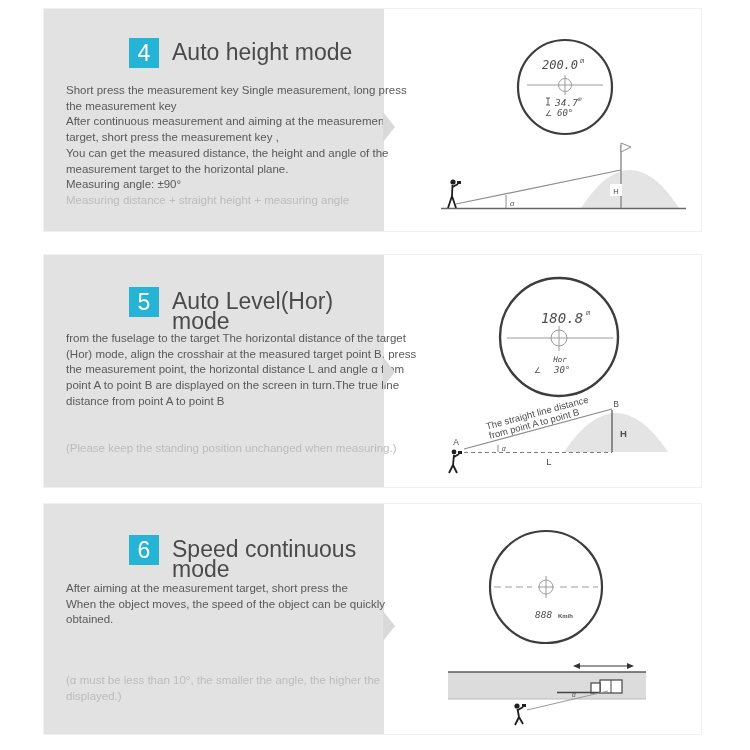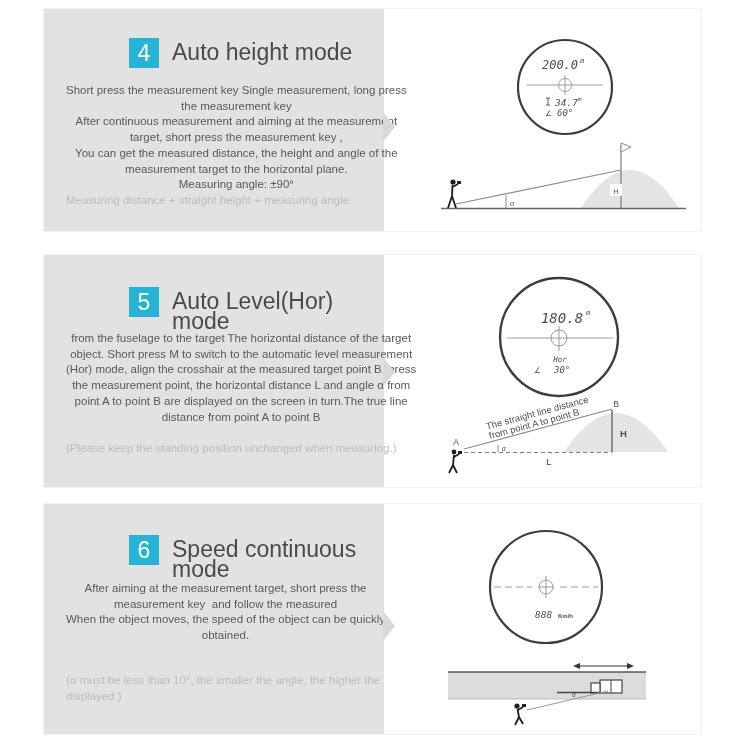--- a/index.html
+++ b/index.html
@@ -15,21 +15,21 @@
   .arrow { position:absolute; left:339px; width:0; height:0;
            border-top:15px solid transparent; border-bottom:15px solid transparent;
            border-left:12px solid #d9d9d9; }
 
   .heading { position:absolute; left:85px; display:flex; gap:13px; align-items:flex-start; }
   .badge { width:30px; height:30px; background:#25b4d6; color:#ffffff; font-size:23px;
            display:flex; align-items:center; justify-content:center; flex:0 0 30px; }
   .title { font-size:23px; color:#4a4a4a; line-height:20px; padding-top:4px; }
 
   .body-text, .note-text { position:absolute; left:22px; font-size:11.5px; line-height:15.7px; }
-  .body-text { color:#595959;text-align:center; }
+  .body-text { color:#595959; }
   .note-text { color:#bcbcbc; }
   .tline { white-space:pre; }
 
   .illu { position:absolute; left:340px; top:0; right:0; bottom:0; }
   .illu svg { display:block; }
 
   .seg  { font-family:"DejaVu Sans Mono",monospace; font-style:italic; fill:#4c4c4c; }
   .lbl  { font-family:"Liberation Sans",sans-serif; fill:#4f4f4f; }
 </style>
 </head>
@@ -99,21 +99,20 @@
 </section>
 
 <section class="card" id="card-2">
   <div class="panel">
     <div class="heading" style="top:32px">
       <div class="badge">5</div>
       <div class="title">Auto Level(Hor) mode</div>
     </div>
     <div class="body-text" style="top:76px">
         <div class="tline">from the fuselage to the target The horizontal distance of the target</div>
-        <div class="tline">object. Short press M to switch to the automatic level measurement</div>
         <div class="tline">(Hor) mode, align the crosshair at the measured target point B, press</div>
         <div class="tline">the measurement point, the horizontal distance L and angle α from</div>
         <div class="tline">point A to point B are displayed on the screen in turn.The true line</div>
         <div class="tline">distance from point A to point B</div>
       </div>
     <div class="note-text" style="top:186px">
         <div class="tline">(Please keep the standing position unchanged when measuring.)</div>
       </div>
   </div>
   <div class="arrow" style="top:102px"></div>
@@ -161,21 +160,20 @@
   <div class="panel">
     <div class="heading" style="top:31px">
       <div class="badge">6</div>
       <div class="title">
         <div>Speed continuous</div>
         <div>mode</div>
       </div>
     </div>
     <div class="body-text" style="top:77px">
         <div class="tline">After aiming at the measurement target, short press the</div>
-        <div class="tline">measurement key  and follow the measured</div>
         <div class="tline">When the object moves, the speed of the object can be quickly</div>
         <div class="tline">obtained.</div>
       </div>
     <div class="note-text" style="top:169px">
         <div class="tline">(α must be less than 10°, the smaller the angle, the higher the</div>
         <div class="tline">displayed.)</div>
       </div>
   </div>
   <div class="arrow" style="top:107px"></div>
 

